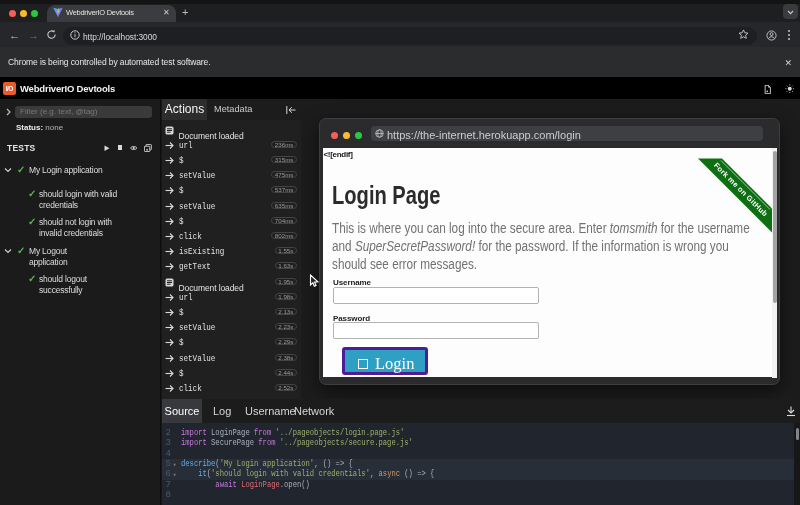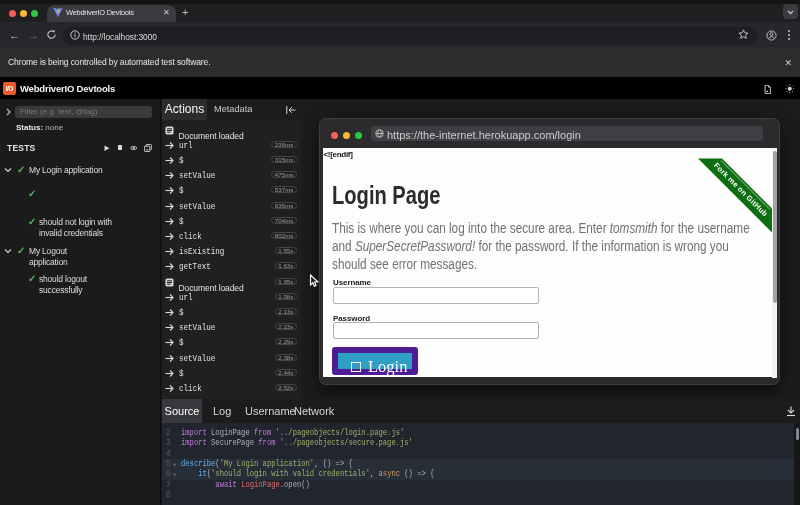--- a/index.html
+++ b/index.html
@@ -53,21 +53,21 @@
 #bcontent { left:323px; top:148px; width:449px; height:229px; background:#fdfdfd; overflow:hidden; }
 #bscroll { left:772px; top:148px; width:5px; height:230px; background:#f2f2f2; }
 #bthumb { position:absolute; left:0.5px; top:3px; width:4px; height:152px; background:#a3a3a3; border-radius:2px;}
 #endif { position:absolute; left:0.5px; top:1.5px; color:#161616; font-size:8px; font-weight:bold; letter-spacing:-0.3px; font-family:"Liberation Sans",sans-serif;}
 #lp-h { position:absolute; left:9px; top:32.5px; font-size:25px; font-weight:bold; color:#2b2b2b; transform:scaleX(0.805); transform-origin:0 0; }
 #lp-p { position:absolute; left:9px; top:70.5px; font-size:14px; color:#6f7173; line-height:18px; transform:scaleX(0.84); transform-origin:0 0; white-space:nowrap; }
 #lp-lu { position:absolute; left:10px; top:130px; font-size:8px; font-weight:bold; color:#222; letter-spacing:-0.1px; }
 #lp-iu { position:absolute; left:10px; top:139px; width:206px; height:16.5px; background:#fff; border:1px solid #b3b3b3; border-radius:2px;}
 #lp-lp { position:absolute; left:10px; top:165.5px; font-size:8px; font-weight:bold; color:#222; letter-spacing:-0.1px; }
 #lp-ip { position:absolute; left:10px; top:174.3px; width:206px; height:16.5px; background:#fff; border:1px solid #b3b3b3; border-radius:2px;}
-#lp-btn { position:absolute; left:9px; top:198.5px; width:86px; height:28.5px; background:#2f9fc4; border-radius:3px; color:#fff; border:6px solid #4c1d95;}
+#lp-btn { position:absolute; left:19px; top:198.5px; width:86px; height:28.5px; background:#2f9fc4; border-radius:3px; color:#fff; border:3px solid #4c1d95;}
 #lp-btn .sq { position:absolute; left:12.5px; top:9px; width:10.6px; height:10.6px; border:1.7px solid #fff; }
 #lp-btn .lt { position:absolute; left:30px; top:4.5px; font-family:"Liberation Serif",serif; font-size:16.5px; }
 #ribbon { position:absolute; left:0; top:0; }
 #ribbon text { font-family:"Liberation Sans",sans-serif; font-size:7.5px; font-weight:bold; fill:#fff; letter-spacing:0.3px; }
 #cursor1 { left:308.5px; top:273.5px; }
 
 
 #bottom { left:162px; top:399px; width:638px; height:106px; background:#1c1c1c; }
 #btabs { position:absolute; left:0; top:0; width:638px; height:26px; }
 .btab { position:absolute; top:0; height:24px; font-size:11px; color:#d5d5d5; line-height:24px; }
@@ -180,20 +180,21 @@
       <line x1="5" y1="13" x2="9" y2="13" stroke="#d9d9d9" stroke-width="1.8"></line>
     </svg>
 
   <svg class="abs" style="left:4px; top:167px;" width="8" height="6" viewBox="0 0 8 6">
       <path d="M1 1.5 L4 4.5 L7 1.5" fill="none" stroke="#cfcfcf" stroke-width="1.2"></path>
     </svg>
   <div class="abs chk" style="left:17px; top:164px;">✓</div>
   <div class="abs trow" style="left:29px; top:165px;">My Login application</div>
 
   <div class="abs chk" style="left:28px; top:188px;">✓</div>
+  <div class="abs trow" style="left:39px; top:189px;">should login with valid<br>credentials</div>
 
   <div class="abs chk" style="left:28px; top:216px;">✓</div>
   <div class="abs trow" style="left:39px; top:217px;">should not login with<br>invalid credentials</div>
 
   <svg class="abs" style="left:4px; top:248px;" width="8" height="6" viewBox="0 0 8 6">
       <path d="M1 1.5 L4 4.5 L7 1.5" fill="none" stroke="#cfcfcf" stroke-width="1.2"></path>
     </svg>
   <div class="abs chk" style="left:17px; top:245px;">✓</div>
   <div class="abs trow" style="left:29px; top:246px;">My Logout<br>application</div>
 

